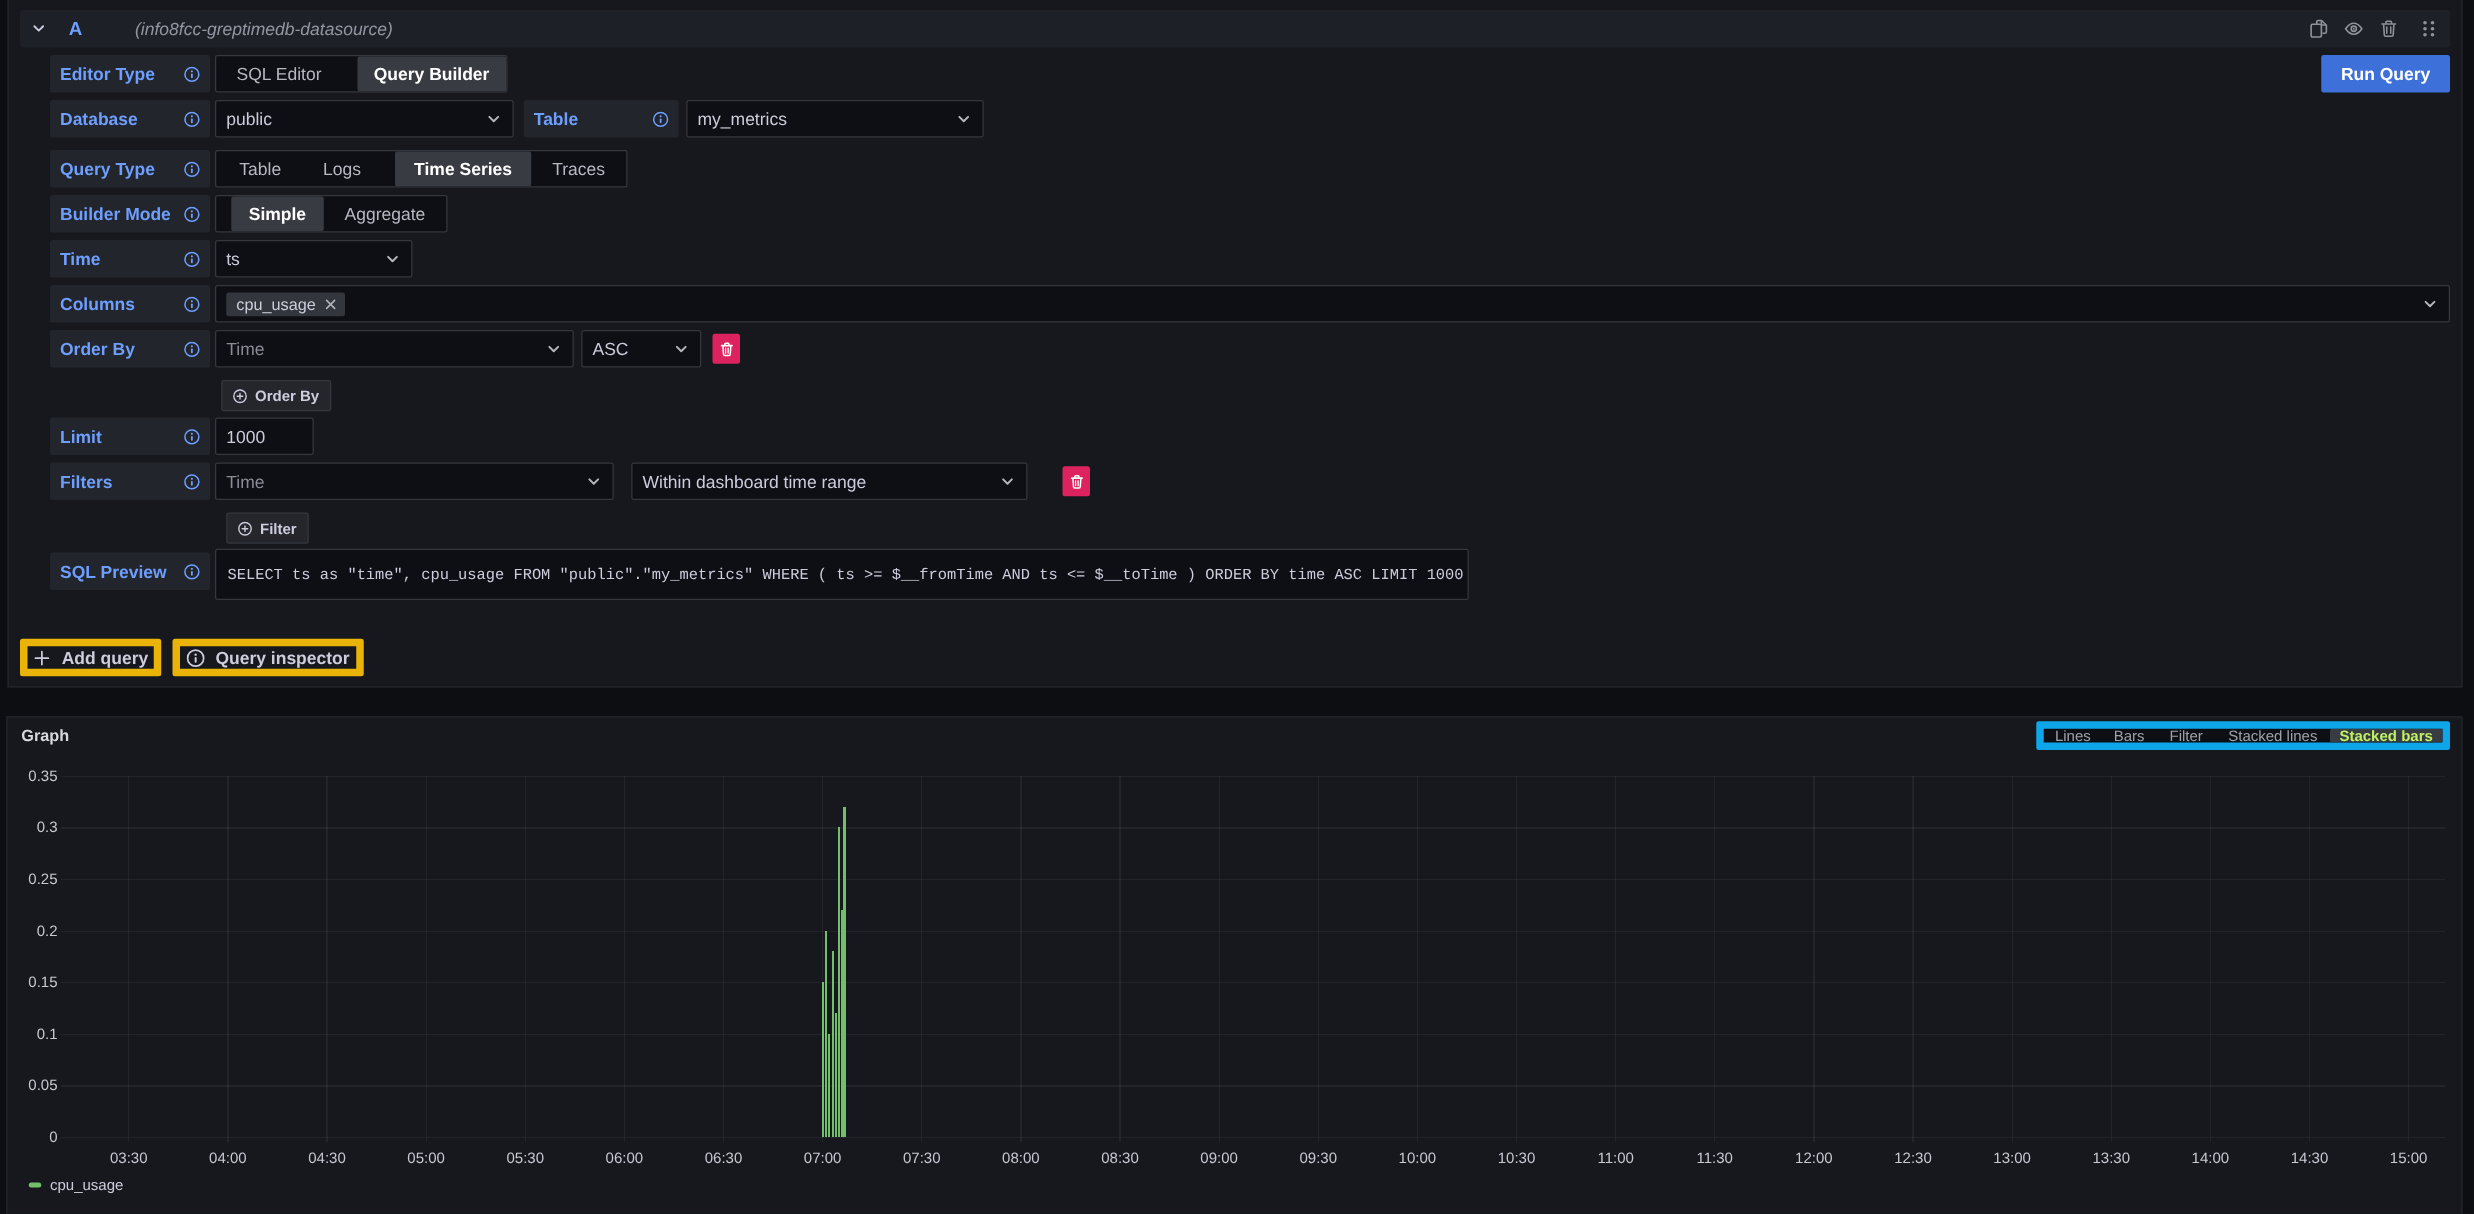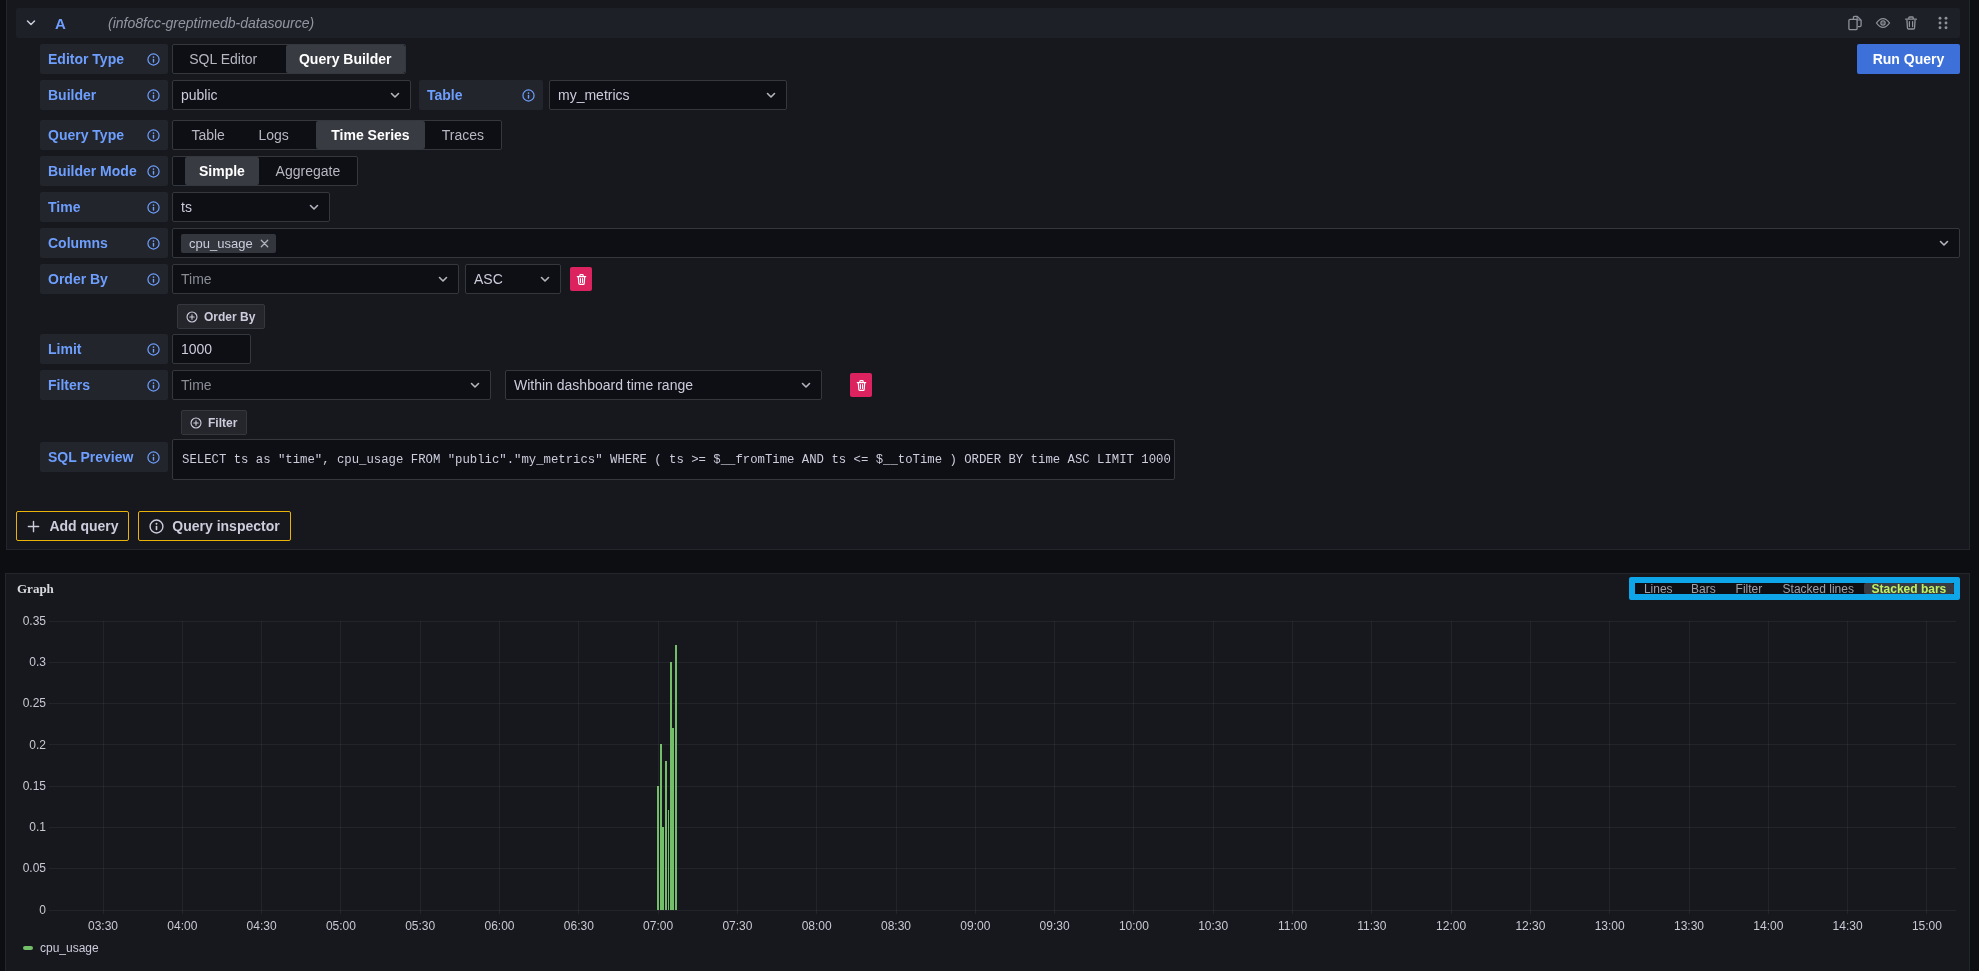--- a/index.html
+++ b/index.html
@@ -3,21 +3,21 @@
 html,body{margin:0;padding:0;}
 body{width:1979px;height:971px;background:#0d0e12;font-family:"Liberation Sans",sans-serif;overflow:hidden;position:relative;}
 *{box-sizing:border-box;}
 .lbl{position:absolute;left:40px;width:128px;height:30px;background:#22252b;border-radius:2px;display:flex;align-items:center;padding:0 8px;}
 .lbl span{color:#6e9fff;font-size:14px;font-weight:700;flex:1;letter-spacing:0;}
 .sel{position:absolute;height:30px;background:#0d0f14;border:1px solid #35373e;border-radius:2px;display:flex;align-items:center;padding:0 8px;color:#ccccdc;font-size:14px;}
 .sel .cv{margin-left:auto;display:flex;}
 .rgrp{position:absolute;height:30px;background:#0d0f14;border:1px solid #35373e;border-radius:2px;display:flex;align-items:stretch;overflow:hidden;}
 .ro{display:flex;align-items:center;justify-content:center;color:#b7b8c2;font-size:14px;}
 .ro.on{background:#383b42;color:#fff;font-weight:700;border-radius:2px;margin-left:12px;}
-.btn{position:absolute;height:30px;background:#16181d;border:1px solid #eab308;border-radius:2px;display:flex;align-items:center;justify-content:center;color:#ccccdc;font-size:14px;font-weight:700;gap:8px;}
+.btn{position:absolute;height:30px;background:#16181d;border:6px solid #eab308;border-radius:2px;display:flex;align-items:center;justify-content:center;color:#ccccdc;font-size:14px;font-weight:700;gap:8px;}
 .sbtn{position:absolute;height:25px;background:#24262c;border:1px solid #35373e;border-radius:2px;display:flex;align-items:center;padding:0 9px 0 8px;color:#ccccdc;font-size:12px;font-weight:700;gap:6px;}
 .tbtn{position:absolute;width:22px;height:24px;background:#dc2360;border-radius:2px;display:flex;align-items:center;justify-content:center;}
 </style></head><body>
 <div style="position:absolute;left:6px;top:-6px;width:1964px;height:556px;background:#16181d;border:1px solid #24262d;"></div>
 <div style="position:absolute;left:16px;top:8px;width:1944px;height:30px;background:#1d2026;border-radius:2px;"></div>
 <div style="position:absolute;left:24px;top:16px;width:14px;height:14px;"><svg width="14" height="14" viewBox="0 0 14 14">
       <path d="M3.5 5 L7 8.5 L10.5 5" fill="none" stroke="#ccccdc" stroke-width="1.5" stroke-linecap="round" stroke-linejoin="round"></path>
     </svg></div>
 <div style="position:absolute;left:55px;top:8px;height:30px;display:flex;align-items:center;color:#6e9fff;font-size:15px;font-weight:700;">A</div>
 <div style="position:absolute;left:108px;top:8px;height:30px;display:flex;align-items:center;color:rgba(204,204,220,0.68);font-size:14px;font-style:italic;">(info8fcc-greptimedb-datasource)</div>
@@ -52,21 +52,21 @@
       <circle cx="7" cy="7" r="6" fill="none" stroke="#6e9fff" stroke-width="1.3"></circle>
       <circle cx="7" cy="4.4" r="0.9" fill="#6e9fff"></circle>
       <rect x="6.25" y="6.2" width="1.5" height="4.2" rx="0.7" fill="#6e9fff"></rect>
     </svg>
   </div>
 <div class="rgrp" style="left:172px;top:44px;width:234px;">
     <div class="ro" style="width:106px;">SQL Editor</div>
     <div class="ro on" style="width:126px;">Query Builder</div>
   </div>
 <div class="lbl" style="top:80px;">
-    <span>Builder</span>
+    <span>Database</span>
     <svg width="13" height="13" viewBox="0 0 14 14">
       <circle cx="7" cy="7" r="6" fill="none" stroke="#6e9fff" stroke-width="1.3"></circle>
       <circle cx="7" cy="4.4" r="0.9" fill="#6e9fff"></circle>
       <rect x="6.25" y="6.2" width="1.5" height="4.2" rx="0.7" fill="#6e9fff"></rect>
     </svg>
   </div>
 <div class="sel" style="left:172px;top:80px;width:239px;color:#ccccdc;">public<span class="cv">
       <svg width="14" height="14" viewBox="0 0 14 14">
         <path d="M3.5 5.5 L7 9 L10.5 5.5" fill="none" stroke="#b4b6bf" stroke-width="1.6" stroke-linecap="round" stroke-linejoin="round"></path>
       </svg>
@@ -221,21 +221,21 @@
 <div style="position:absolute;left:172px;top:439px;width:1003px;height:41px;background:#0d0f14;border:1px solid #35373e;border-radius:2px;display:flex;align-items:center;padding:0 9px;color:#ccccdc;font-family:'Liberation Mono',monospace;font-size:12.3px;white-space:pre;">SELECT ts as "time", cpu_usage FROM "public"."my_metrics" WHERE ( ts &gt;= $__fromTime AND ts &lt;= $__toTime ) ORDER BY time ASC LIMIT 1000</div>
 <div class="btn" style="left:16px;top:511px;width:113px;"><svg width="15" height="15" viewBox="0 0 16 16">
       <path d="M8 2.5 V13.5 M2.5 8 H13.5" stroke="#ccccdc" stroke-width="1.5" stroke-linecap="round"></path>
     </svg>Add query</div>
 <div class="btn" style="left:138px;top:511px;width:153px;"><svg width="15" height="15" viewBox="0 0 14 14">
       <circle cx="7" cy="7" r="6" fill="none" stroke="#ccccdc" stroke-width="1.3"></circle>
       <circle cx="7" cy="4.4" r="0.9" fill="#ccccdc"></circle>
       <rect x="6.25" y="6.2" width="1.5" height="4.2" rx="0.7" fill="#ccccdc"></rect>
     </svg>Query inspector</div>
 <div style="position:absolute;left:5px;top:573px;width:1965px;height:400px;background:#16181d;border:1px solid #24262d;"></div>
-<div style="position:absolute;left:17px;top:581px;color:#d8d9de;font-size:13px;font-weight:700;font-family:Liberation Serif, serif;">Graph</div>
+<div style="position:absolute;left:17px;top:581px;color:#d8d9de;font-size:13px;font-weight:700;">Graph</div>
 <div style="position:absolute;left:1629px;top:577px;width:331px;height:23px;background:#0d0f14;border:6px solid #0ea5e9;border-radius:2px;display:flex;align-items:stretch;overflow:hidden;">
     <div style="display:flex;align-items:center;justify-content:center;width:48px;font-size:12px;color:#9fa1aa;">Lines</div>
     <div style="display:flex;align-items:center;justify-content:center;width:45px;font-size:12px;color:#9fa1aa;">Bars</div>
     <div style="display:flex;align-items:center;justify-content:center;width:49px;font-size:12px;color:#9fa1aa;">Filter</div>
     <div style="display:flex;align-items:center;justify-content:center;width:94px;font-size:12px;color:#9fa1aa;">Stacked lines</div>
     <div style="display:flex;align-items:center;justify-content:center;width:93px;font-size:12px;background:#383b42;color:#bef264;font-weight:700;border-radius:2px;">Stacked bars</div>
   </div>
 <svg width="1979" height="971" viewBox="0 0 1979 971" style="position:absolute;left:0;top:0;" shape-rendering="crispEdges">
     <line x1="49.0" y1="621.0" x2="1956.0" y2="621.0" stroke="rgba(204,204,220,0.07)" stroke-width="1"></line>
     <text x="46" y="624.6" text-anchor="end" font-size="12" fill="#c8c9d3" font-family="Liberation Sans, sans-serif">0.35</text>

